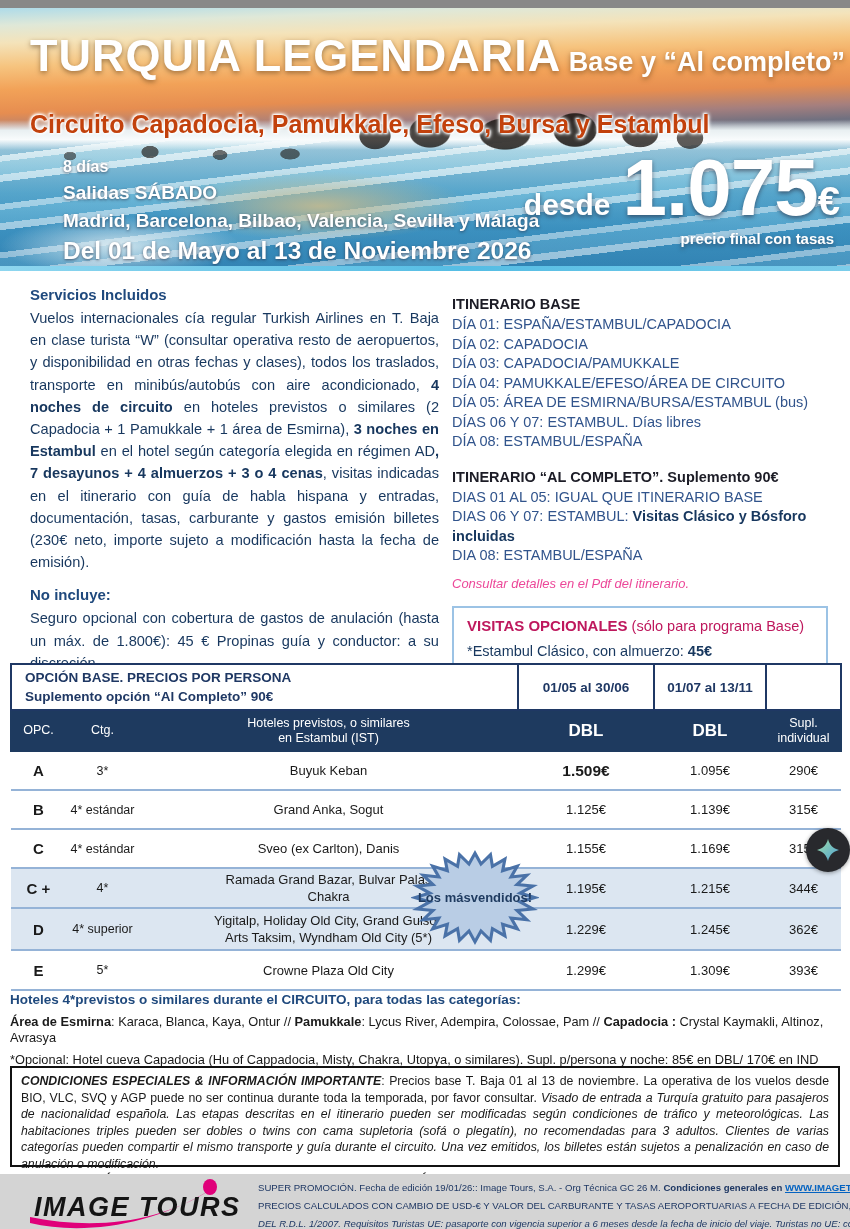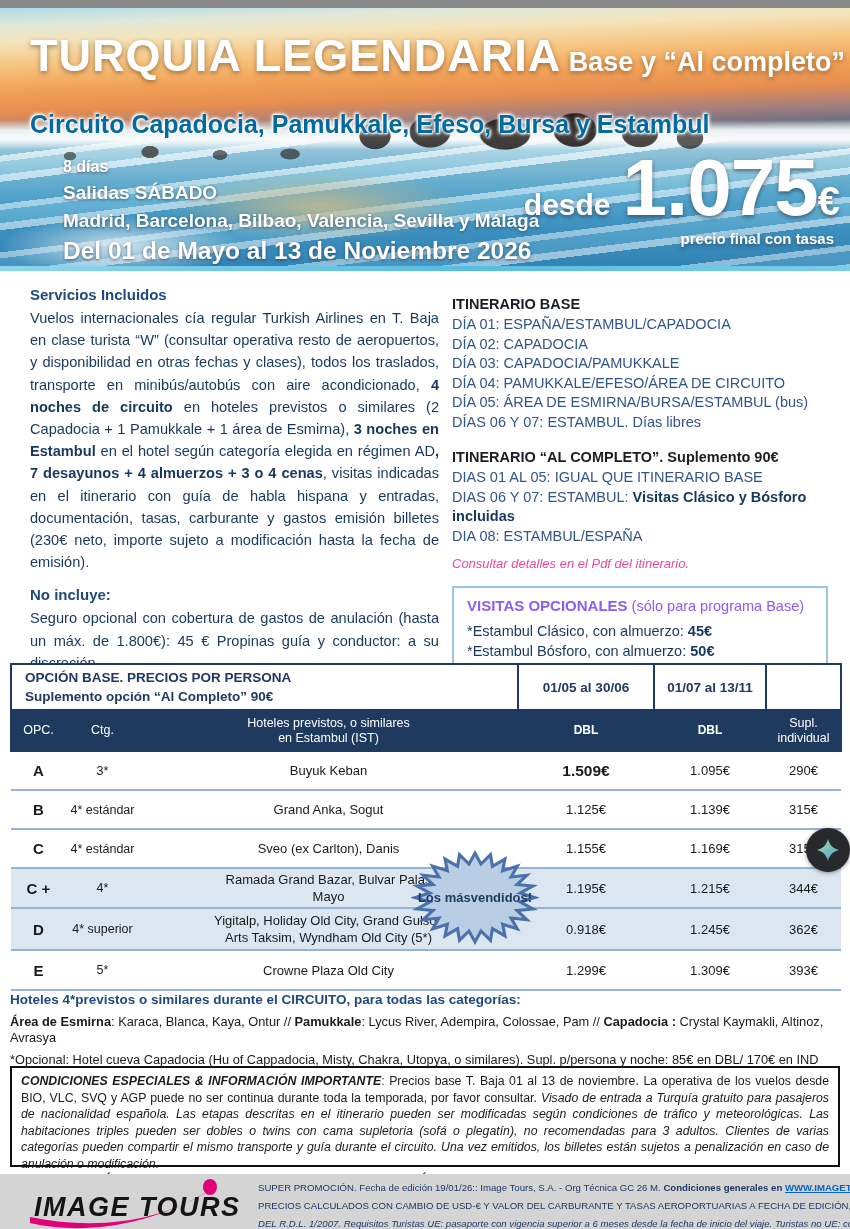--- a/index.html
+++ b/index.html
@@ -42,21 +42,21 @@
       radial-gradient(ellipse 16px 9px at 290px 54px, rgba(30,24,20,.6) 58%, transparent 64%),
       radial-gradient(ellipse 10px 7px at 70px 56px, rgba(30,24,20,.55) 58%, transparent 64%);
   }
   .hero-strip { position:absolute; left:0; bottom:0; width:100%; height:5px;
     background:linear-gradient(90deg,#8ed6ef,#55bde4 55%,#7bcdea); }
 
   .hero-title { position:absolute; left:30px; top:22px; color:#fff; font-weight:bold;
     font-size:45px; letter-spacing:1px; text-shadow:0 2px 5px rgba(90,55,20,.55); white-space:nowrap; }
   .hero-title .suffix { font-size:27px; letter-spacing:0; }
   .hero-subtitle { position:absolute; left:30px; top:102px; font-size:25px; font-weight:bold;
-    color:#0369a1; white-space:nowrap;
+    color:#c2410c; white-space:nowrap;
     text-shadow:0 0 4px #fff, 0 0 5px #fff, 1px 1px 2px #fff, -1px -1px 2px #fff; }
   .hero-info { position:absolute; left:63px; top:150px; color:#fff; font-weight:bold;
     text-shadow:0 1px 3px rgba(40,40,60,.65); }
   .hero-info .l1 { font-size:16px; margin-bottom:6px; }
   .hero-info .l2 { font-size:19px; margin-bottom:6px; }
   .hero-info .l3 { font-size:19px; margin-bottom:5px; }
   .hero-info .l4 { font-size:24.5px; }
   .hero-price { position:absolute; left:480px; top:142px; width:360px; text-align:right;
     color:#fff; text-shadow:0 2px 4px rgba(40,40,60,.6); }
   .hero-price .row { display:flex; justify-content:flex-end; align-items:baseline; }
@@ -71,34 +71,34 @@
   .para { font-size:14.6px; line-height:22.2px; text-align:justify; color:#17375E; }
   .mt { margin-top:13px; }
   .b-blue { color:#1F497D; font-weight:bold; }
 
   .col-right { position:absolute; left:452px; top:288px; width:376px; }
   .h-dark { color:#1c1c26; font-weight:bold; font-size:14.5px; margin-bottom:3px; }
   .itin { list-style:none; color:#31548C; font-size:14.5px; line-height:19.5px; }
   .itin .b-navy, .b-navy { color:#17375E; font-weight:bold; }
   .itin-note { font-style:italic; font-size:13px; color:#ec4899; margin-top:10px; }
   .visits-box { margin-top:15px; border:2px solid #9CC3E5; padding:9px 13px 11px; width:376px; }
-  .visits-box .title { font-size:14.5px; color:#8b5cf6; margin-bottom:7px; }
+  .visits-box .title { font-size:14.5px; color:#be185d; margin-bottom:7px; }
   .visits-box .title b { font-size:15px; }
   .visits-box .vline { font-size:14.5px; line-height:20px; color:#17375E; }
 
   
   .price-table { position:absolute; left:10px; top:655px; width:830px; border-collapse:collapse; table-layout:fixed; }
   .price-table td { overflow:hidden; }
   .tr-top { height:46px; }
   .tr-top td { border:2px solid #1F3864; background:#fff; color:#1F3864; font-weight:bold; font-size:13.5px; vertical-align:middle; }
   .tt { padding-left:13px; line-height:19px; }
   .tp { text-align:center; }
   .tr-head { height:41px; }
   .tr-head td { background:#1E3A5F; color:#fff; font-size:12.5px; text-align:center; vertical-align:middle; line-height:15px; border:2px solid #1E3A5F; }
-  .tr-head .bold { font-weight:bold; font-size:12px; }
+  .tr-head .bold { font-weight:bold; font-size:17px; }
   .t-row td { text-align:center; vertical-align:middle; font-size:13px; color:#1a1a1a; border-bottom:2px solid #95B3D7; background:#fff; }
   .t-row .opc { font-weight:bold; font-size:15px; }
   .t-row .ctg { font-size:12.5px; }
   .t-row .hot { font-size:13px; line-height:17px; }
   .t-row .hot span { display:block; }
   .t-row.hl td { background:#DCE6F1; }
   .r39 { height:39px; } .r40 { height:40px; } .r42 { height:42px; }
   .p-bold { font-weight:bold; font-size:15.5px !important; }
 
   
@@ -178,20 +178,21 @@
 
   <div class="col-right">
     <div class="h-dark">ITINERARIO BASE</div>
     <ul class="itin">
       <li>DÍA 01: ESPAÑA/ESTAMBUL/CAPADOCIA</li>
       <li>DÍA 02: CAPADOCIA</li>
       <li>DÍA 03: CAPADOCIA/PAMUKKALE</li>
       <li>DÍA 04: PAMUKKALE/EFESO/ÁREA DE CIRCUITO</li>
       <li>DÍA 05: ÁREA DE ESMIRNA/BURSA/ESTAMBUL (bus)</li>
       <li>DÍAS 06 Y 07: ESTAMBUL. Días libres</li>
+      <li>DÍA 08: ESTAMBUL/ESPAÑA</li>
     </ul>
 
     <div class="h-dark" style="margin-top:17px;">ITINERARIO “AL COMPLETO”. Suplemento 90€</div>
     <ul class="itin">
       <li>DIAS 01 AL 05: IGUAL QUE ITINERARIO BASE</li>
       <li><span>DIAS 06 Y 07: ESTAMBUL: </span><span class="b-navy">Visitas Clásico y Bósforo incluidas</span></li>
       <li>DIA 08: ESTAMBUL/ESPAÑA</li>
     </ul>
     <div class="itin-note">Consultar detalles en el Pdf del itinerario.</div>
 
@@ -260,34 +261,34 @@
           </td>
       <td>1.155€</td>
       <td>1.169€</td>
       <td>315€</td>
     </tr>
     <tr class="t-row r40 hl">
       <td class="opc">C +</td>
       <td class="ctg">4*</td>
       <td class="hot">
             <span>Ramada Grand Bazar,  Bulvar Palas</span>
-            <span>Mayo</span>
+            <span>Chakra</span>
           </td>
       <td>1.195€</td>
       <td>1.215€</td>
       <td>344€</td>
     </tr>
     <tr class="t-row r42 hl">
       <td class="opc">D</td>
       <td class="ctg">4* superior</td>
       <td class="hot">
             <span>Yigitalp, Holiday Old City, Grand Gulsoy</span>
             <span>Arts Taksim, Wyndham Old City (5*)</span>
           </td>
-      <td>0.918€</td>
+      <td>1.229€</td>
       <td>1.245€</td>
       <td>362€</td>
     </tr>
     <tr class="t-row r40">
       <td class="opc">E</td>
       <td class="ctg">5*</td>
       <td class="hot">
             <span>Crowne Plaza Old City</span>
             <span></span>
           </td>

